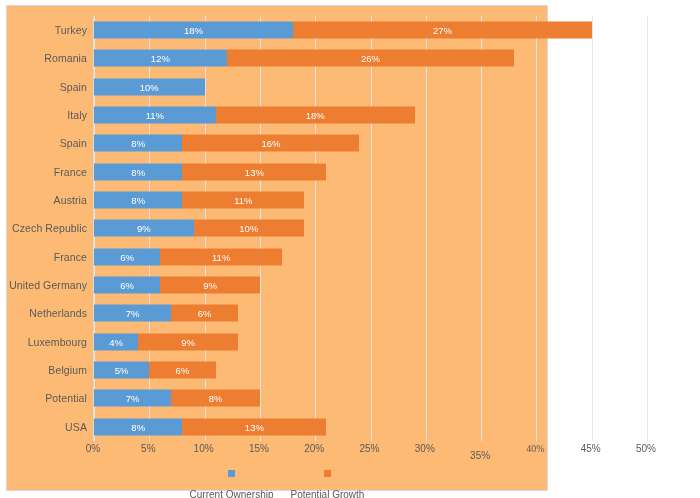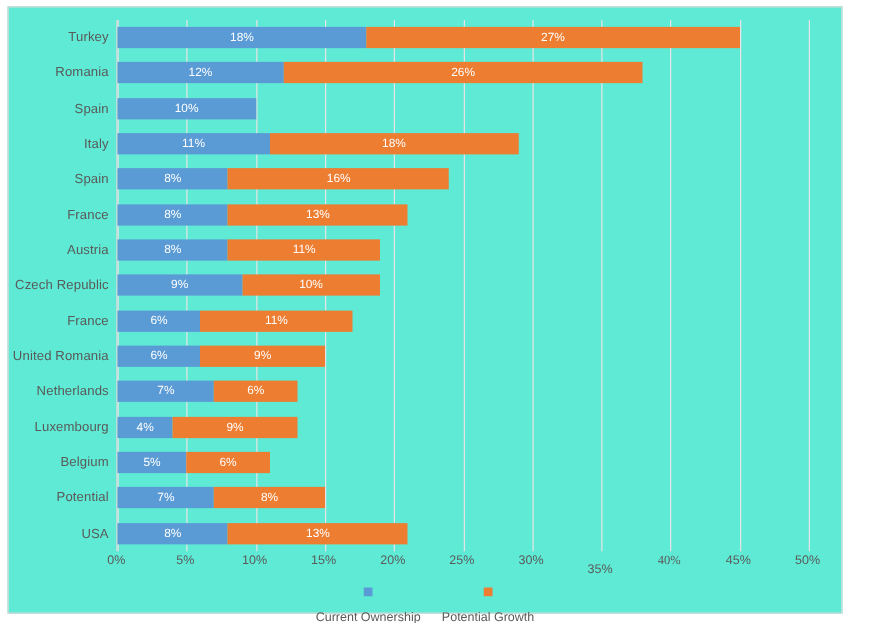--- a/index.html
+++ b/index.html
@@ -10,24 +10,24 @@
   body {
     width: 700px;
     height: 498px;
     font-family: "Liberation Sans", sans-serif;
     overflow: hidden;
   }
   #chart-frame {
     position: absolute;
     left: 6px;
     top: 5px;
-    width: 668px;
+    width: 542px;
     height: 486px;
     border: 1px solid #d9d9d9;
-    background: #5eead4;
+    background: #fdba74;
     box-sizing: border-box;
   }
   
   #plot-wrap {
     position: absolute;
     left: 0;
     top: 0;
     width: 686px;
     height: 486px;
   }
@@ -243,21 +243,21 @@
             <div class="bar" style="left: 0px;">
               <div class="seg seg-a" style="width: 66.36px; background: rgb(91, 155, 213);">
                 <span class="seg-lbl">6%</span>
               </div>
               <div class="seg seg-b" style="width: 121.66px; background: rgb(237, 125, 49);">
                 <span class="seg-lbl">11%</span>
               </div>
             </div>
           </div>
           <div class="row" style="top: 255px; height: 28.3333px;">
-            <div class="cat-label">United Romania</div>
+            <div class="cat-label">United Germany</div>
             <div class="bar" style="left: 0px;">
               <div class="seg seg-a" style="width: 66.36px; background: rgb(91, 155, 213);">
                 <span class="seg-lbl">6%</span>
               </div>
               <div class="seg seg-b" style="width: 99.54px; background: rgb(237, 125, 49);">
                 <span class="seg-lbl">9%</span>
               </div>
             </div>
           </div>
           <div class="row" style="top: 283.333px; height: 28.3333px;">

